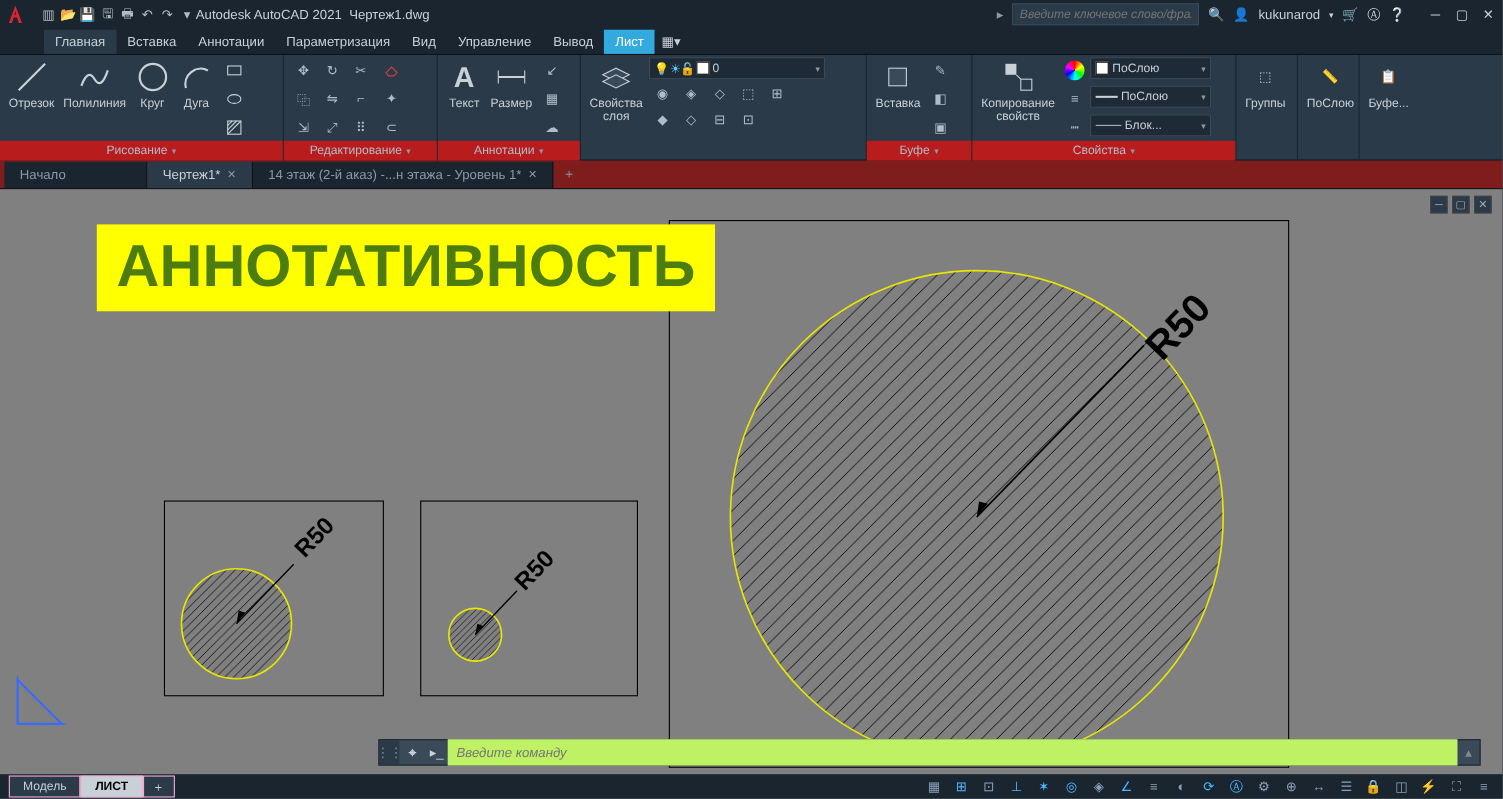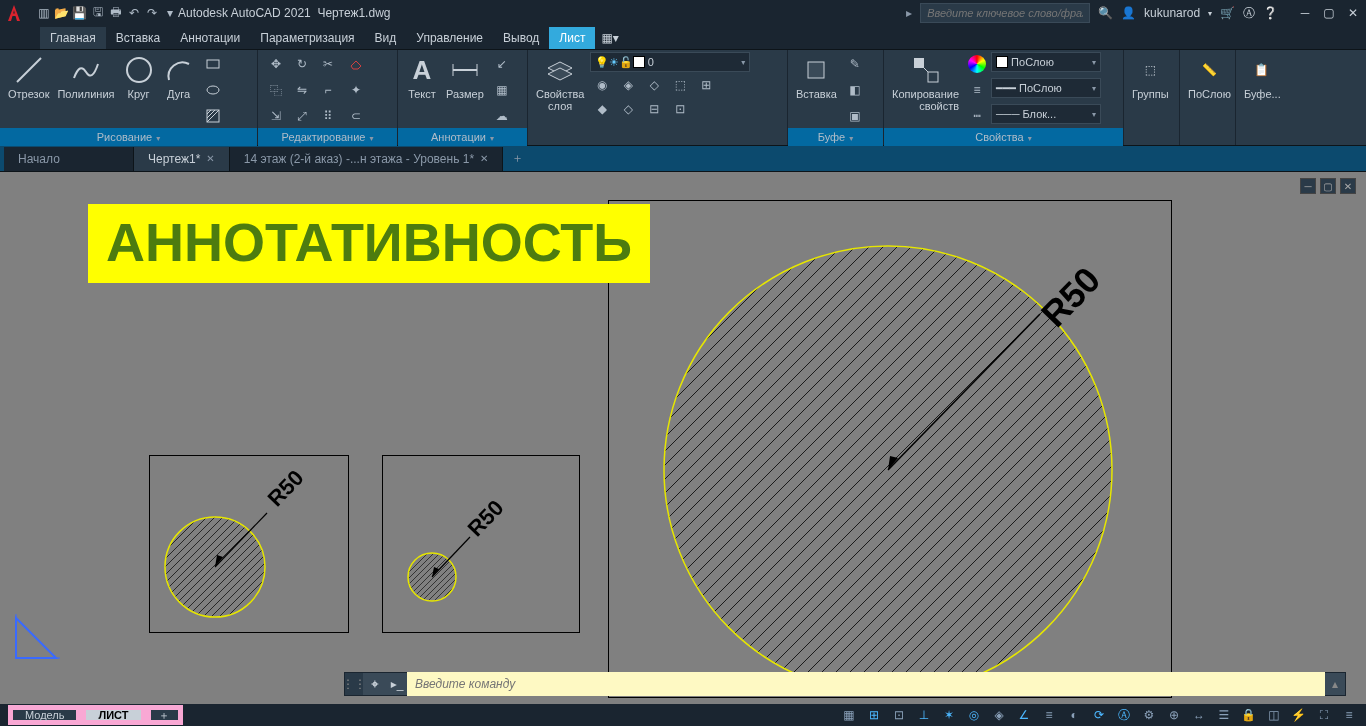--- a/index.html
+++ b/index.html
@@ -20,36 +20,36 @@
 
 .menutabs { height: 24px; background: #1a2530; display: flex; align-items: flex-end; padding-left: 40px; border-bottom: 1px solid #0d1419; }
 .menutabs .mtab { padding: 4px 10px; color: #c8d0d8; font-size: 12px; cursor:pointer; }
 .menutabs .mtab.active { background: #33aadd; color: #fff; }
 .menutabs .mtab.home { background:#2a3a48; }
 
 
 .ribbon { height: 96px; background: #2a3a48; display: flex; border-bottom: 1px solid #0d1419; }
 .panel { border-right: 1px solid #1a2530; padding: 2px 6px 0 6px; display:flex; flex-direction:column; position:relative; }
 .panel-body { flex:1; display:flex; gap:4px; align-items:flex-start; }
-.panel-title { height:18px; text-align:center; color:#b0bcc8; font-size:11px; background:#0369a1; margin:0 -6px; line-height:18px; position:relative; }
+.panel-title { height:18px; text-align:center; color:#b0bcc8; font-size:11px; background:#b91c1c; margin:0 -6px; line-height:18px; position:relative; }
 .panel-title::after { content:"▾"; font-size:8px; margin-left:4px; color:#8a98a8; }
 .bigbtn { display:flex; flex-direction:column; align-items:center; gap:2px; padding:2px; cursor:pointer; }
 .bigbtn .ic { width:32px; height:32px; display:flex; align-items:center; justify-content:center; }
 .bigbtn .lbl { font-size:11px; color:#c8d0d8; text-align:center; line-height:12px; }
 .smallgrid { display:grid; grid-template-columns:repeat(3,24px); grid-auto-rows:24px; gap:2px; }
 .smallgrid.c1 { grid-template-columns:24px; }
 .sm { width:24px; height:24px; display:flex; align-items:center; justify-content:center; color:#b0bcc8; cursor:pointer; }
 .sm svg { width:16px; height:16px; }
 .layer-row { display:flex; align-items:center; gap:2px; height:22px; }
 .combo { height:20px; background:#1e2a36; border:1px solid #3a4a58; display:flex; align-items:center; padding:0 4px; font-size:11px; color:#c8d0d8; min-width:100px; cursor:pointer; }
 .combo::after { content:"▾"; margin-left:auto; font-size:8px; color:#8a98a8; }
 .swatch { width:12px; height:12px; border:1px solid #000; }
 
 
-.doctabs { height: 26px; background: #0c4a6e; display:flex; align-items:center; padding-left:4px; gap:0; border-bottom:1px solid #0d1419; }
+.doctabs { height: 26px; background: #7f1d1d; display:flex; align-items:center; padding-left:4px; gap:0; border-bottom:1px solid #0d1419; }
 .doctab { height:24px; padding:0 14px; display:flex; align-items:center; gap:6px; background:#1a2530; color:#8a98a8; font-size:12px; border-right:1px solid #0d1419; cursor:pointer; position:relative; }
 .doctab.active { background:#2a3a48; color:#c8d0d8; }
 .doctab .close { font-size:10px; color:#8a98a8; }
 .doctab.start { width:130px; }
 .addtab { width:28px; text-align:center; color:#8a98a8; cursor:pointer; }
 
 
 .canvas-wrap { position:absolute; left:0; right:0; top:172px; bottom:22px; background:#808080; }
 .viewport-ctrl { position:absolute; top:6px; right:10px; display:flex; gap:4px; }
 .viewport-ctrl span { width:16px; height:16px; background:#2a3a48; border:1px solid #444; display:flex; align-items:center; justify-content:center; color:#aaa; font-size:10px; cursor:pointer; }
@@ -62,26 +62,26 @@
 
 .paper { position:absolute; border:1px solid #000; background:transparent; }
 
 
 .ucs { position:absolute; left:10px; bottom:40px; }
 
 
 .cmdline { position:absolute; left:344px; right:20px; bottom:8px; height:24px; background:#3a4a58; display:flex; align-items:center; border:1px solid #1a2530; }
 .cmdline .grip { width:18px; height:100%; background:#2a3a48; display:flex; align-items:center; justify-content:center; color:#888; cursor:move; }
 .cmdline .prompt { width:24px; text-align:center; color:#c8d0d8; font-weight:bold; cursor:pointer; }
-.cmdline input { flex:1; height:100%; background:#fef9c3; border:none; padding:12px 8px; font-style:italic; color:#555; font-size:12px; }
+.cmdline input { flex:1; height:100%; background:#bef264; border:none; padding:12px 8px; font-style:italic; color:#555; font-size:12px; }
 .cmdline .arr { width:20px; text-align:center; color:#888; cursor:pointer; }
 
 
 .layouttabs { position:absolute; left:8px; bottom:2px; height:22px; display:flex; align-items:center; gap:0; }
-.ltab { height:20px; padding:0 12px; background:#2a3a48; color:#c8d0d8; font-size:11px; display:flex; align-items:center; border:5px solid #f9a8d4; cursor:pointer; }
+.ltab { height:20px; padding:0 12px; background:#2a3a48; color:#c8d0d8; font-size:11px; display:flex; align-items:center; border:1px solid #f9a8d4; cursor:pointer; }
 .ltab.active { background:#c8d0d8; color:#000; font-weight:bold; }
 
 
 .statusbar { position:absolute; left:0; right:0; bottom:0; height:22px; background:#1a2530; display:flex; align-items:center; justify-content:flex-end; padding:0 6px; gap:3px; }
 .statusbar .sb { width:22px; height:18px; display:flex; align-items:center; justify-content:center; color:#8aa0b8; cursor:pointer; }
 .statusbar .sb.on { color:#4db8ff; }
 
 
 .dimlbl { position:absolute; font-size:22px; font-weight:600; color:#000; transform-origin:left center; white-space:nowrap; }
 .dimlbl.big { font-size:36px; }
@@ -304,21 +304,21 @@
   <div class="panel" style="width:240px;">
     <div class="panel-body">
       <div class="bigbtn">
           <div class="ic">
             <svg viewBox="0 0 32 32">
               <rect x="4" y="4" width="10" height="10" fill="#c8d0d8"></rect>
               <rect x="18" y="18" width="10" height="10" stroke="#c8d0d8" fill="none"></rect>
               <path d="M14 14 L18 18" stroke="#c8d0d8"></path>
             </svg>
           </div>
-          <div class="lbl" style="white-space:pre;text-align:right;">Копирование
+          <div class="lbl" style="white-space:pre;">Копирование
 свойств</div>
         </div>
       <div style="display:flex;flex-direction:column;gap:2px;text-align:center;">
         <div style="display:flex;gap:2px;">
             <div class="sm" style="background:conic-gradient(red,yellow,lime,cyan,blue,magenta,red);border-radius:50%;width:18px;height:18px;margin:3px;"></div>
             <div class="combo" style="width:110px;"><span class="swatch" style="background:#fff;"></span>&nbsp;<span>ПоСлою</span></div>
           </div>
         <div style="display:flex;gap:2px;">
             <div class="sm">≡</div>
             <div class="combo" style="width:110px;"><span>━━━</span>&nbsp;<span>ПоСлою</span></div>

